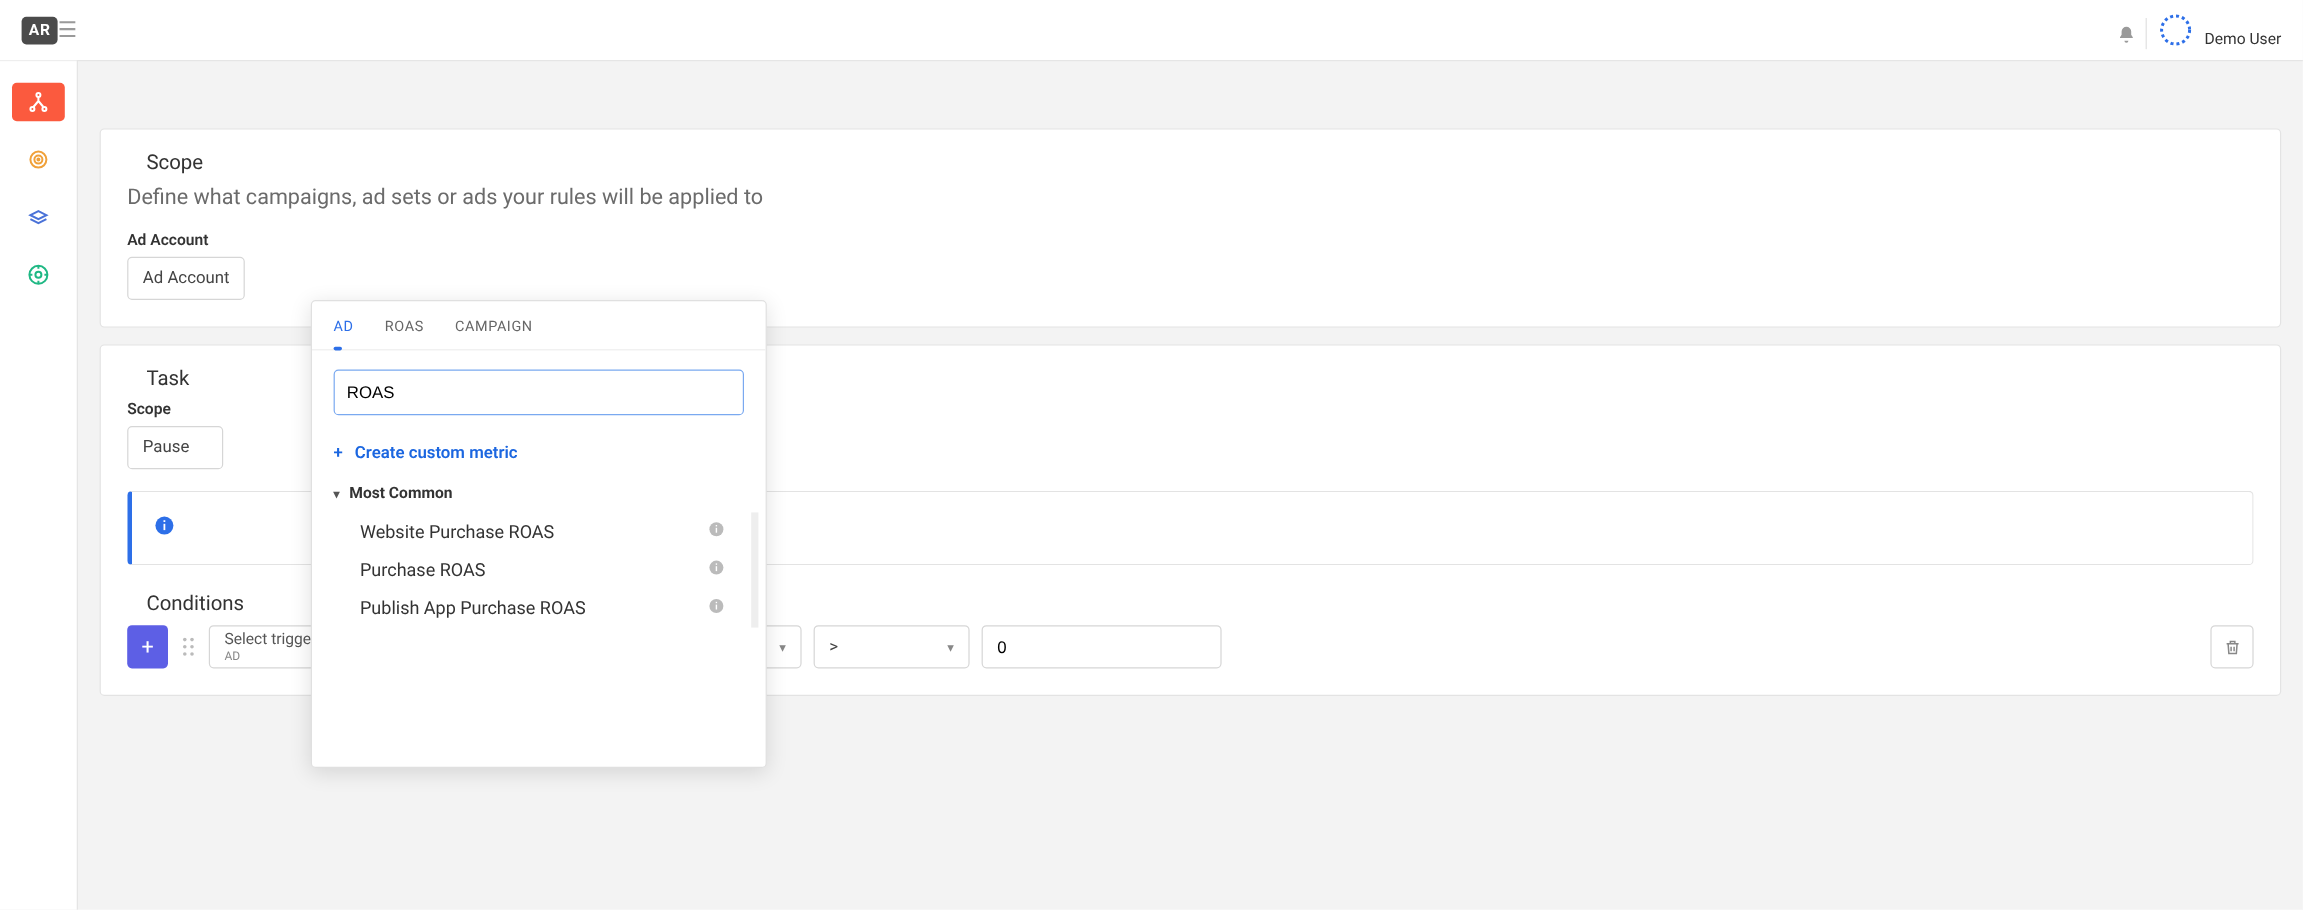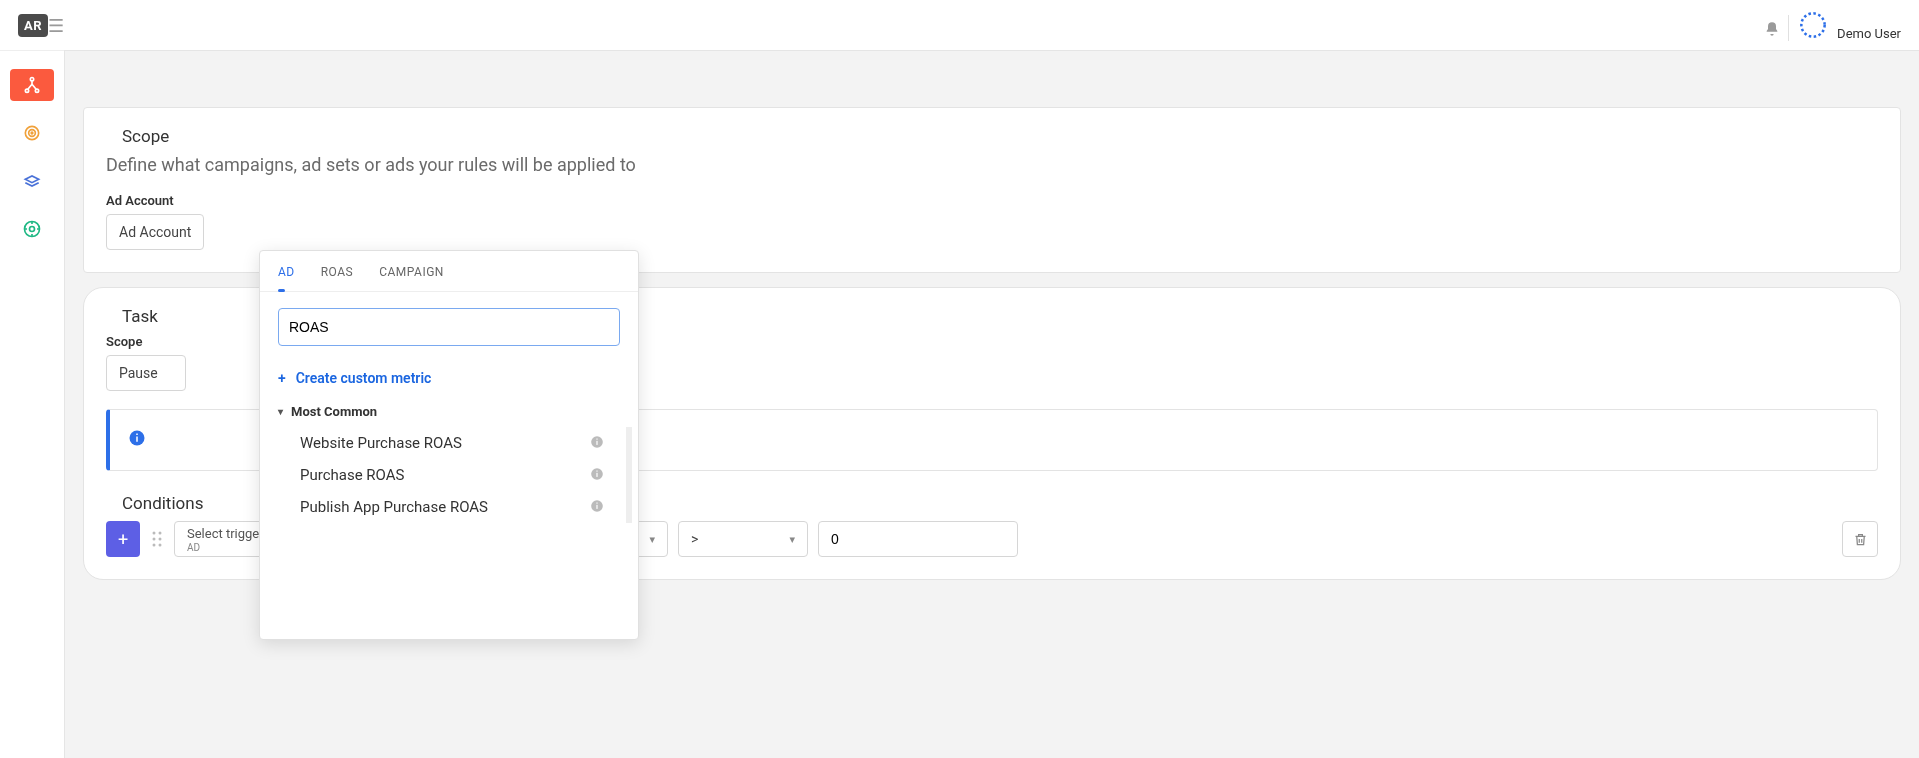--- a/index.html
+++ b/index.html
@@ -362,21 +362,21 @@
 
   <div class="content">
 
     <div class="card">
       <div class="section-title">Scope</div>
       <div class="section-desc">Define what campaigns, ad sets or ads your rules will be applied to</div>
       <div class="field-label">Ad Account</div>
       <div class="fake-select">Ad Account</div>
     </div>
 
-    <div class="card" style="position:relative; min-height:250px;border-radius:20px;">
+    <div class="card" style="position:relative; min-height:250px;">
       <div class="section-title">Task</div>
       <div class="field-label">Scope</div>
       <div class="fake-select">Pause</div>
 
       <div class="info-callout">
         <span class="info-i">
           <svg width="18" height="18" viewBox="0 0 24 24" fill="#2d6fe8">
               <circle cx="12" cy="12" r="10"></circle>
               <rect x="11" y="10" width="2" height="7" fill="#fff"></rect>
               <rect x="11" y="6" width="2" height="2" fill="#fff"></rect>

